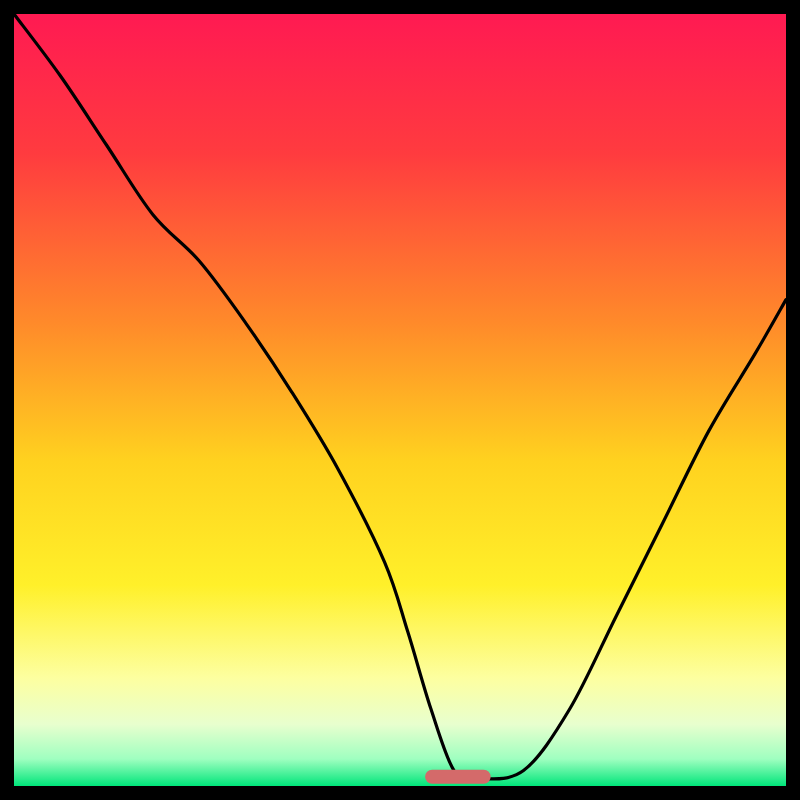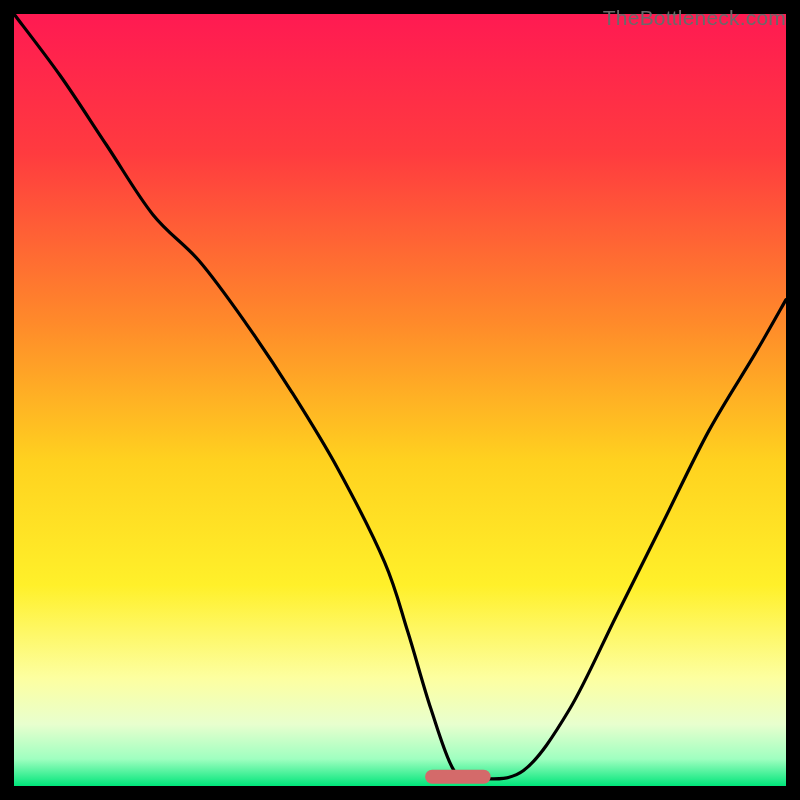--- a/index.html
+++ b/index.html
@@ -33,21 +33,20 @@
     top: 14px;
     width: 772px;
     height: 772px;
   }
   svg { display: block; }
 </style>
 </head>
 <body>
 
 <div class="frame">
-  <div class="watermark">TheBottleneck.com</div>
 
   <div class="plot">
     <svg width="772" height="772" viewBox="0 0 772 772" preserveAspectRatio="none">
       <defs>
         <linearGradient id="bg-grad" x1="0" y1="0" x2="0" y2="1">
             <stop offset="0.00%" stop-color="#ff1a52"></stop>
             <stop offset="18.00%" stop-color="#ff3b3f"></stop>
             <stop offset="40.00%" stop-color="#ff8a2a"></stop>
             <stop offset="58.00%" stop-color="#ffd21f"></stop>
             <stop offset="74.00%" stop-color="#fff02a"></stop>

